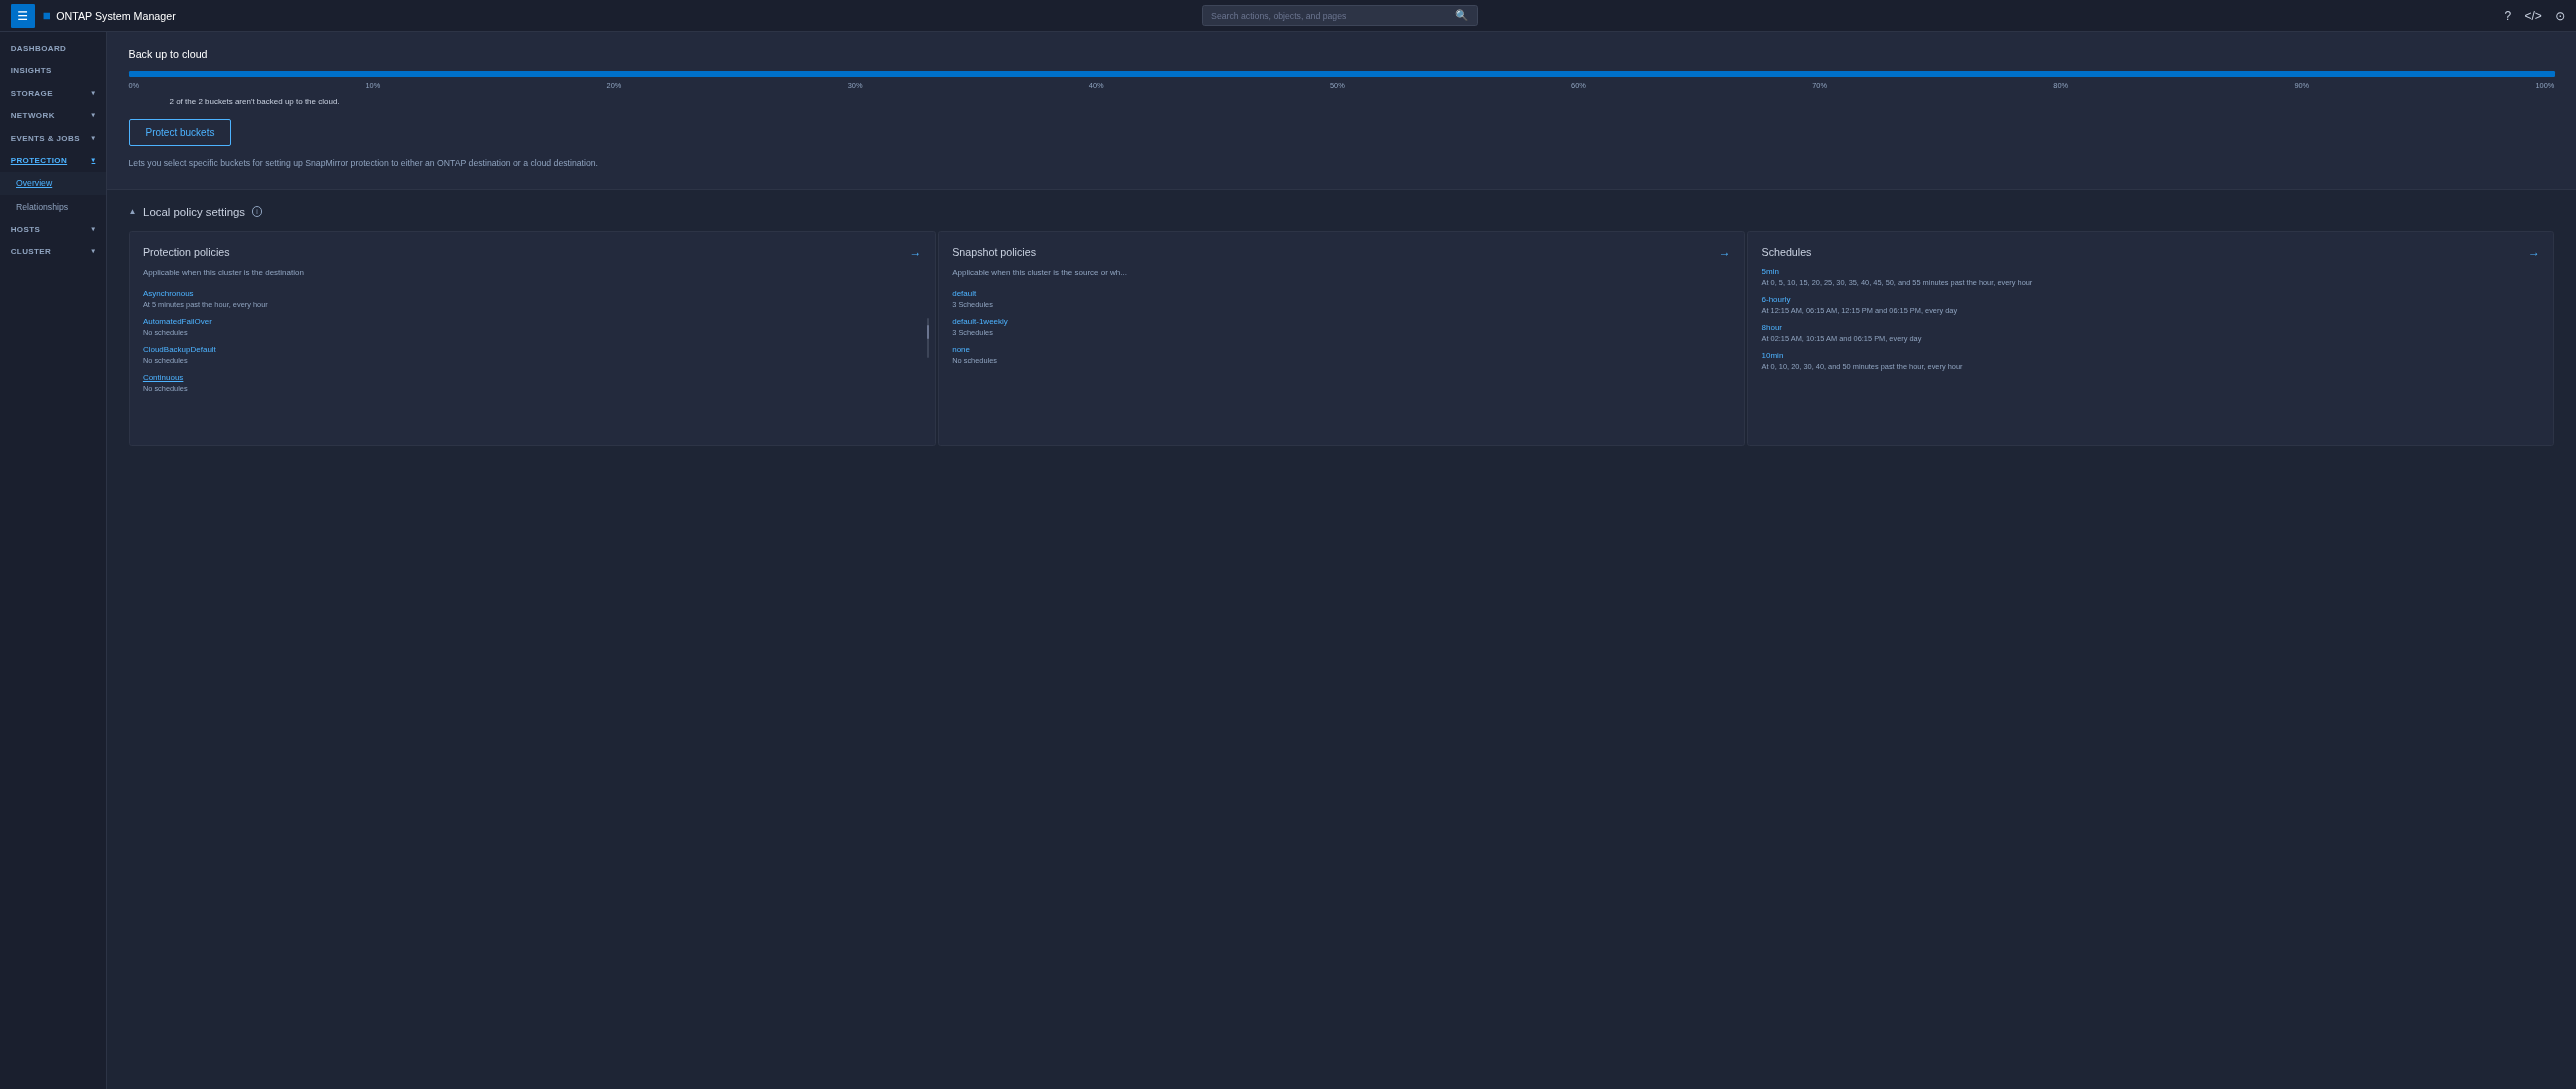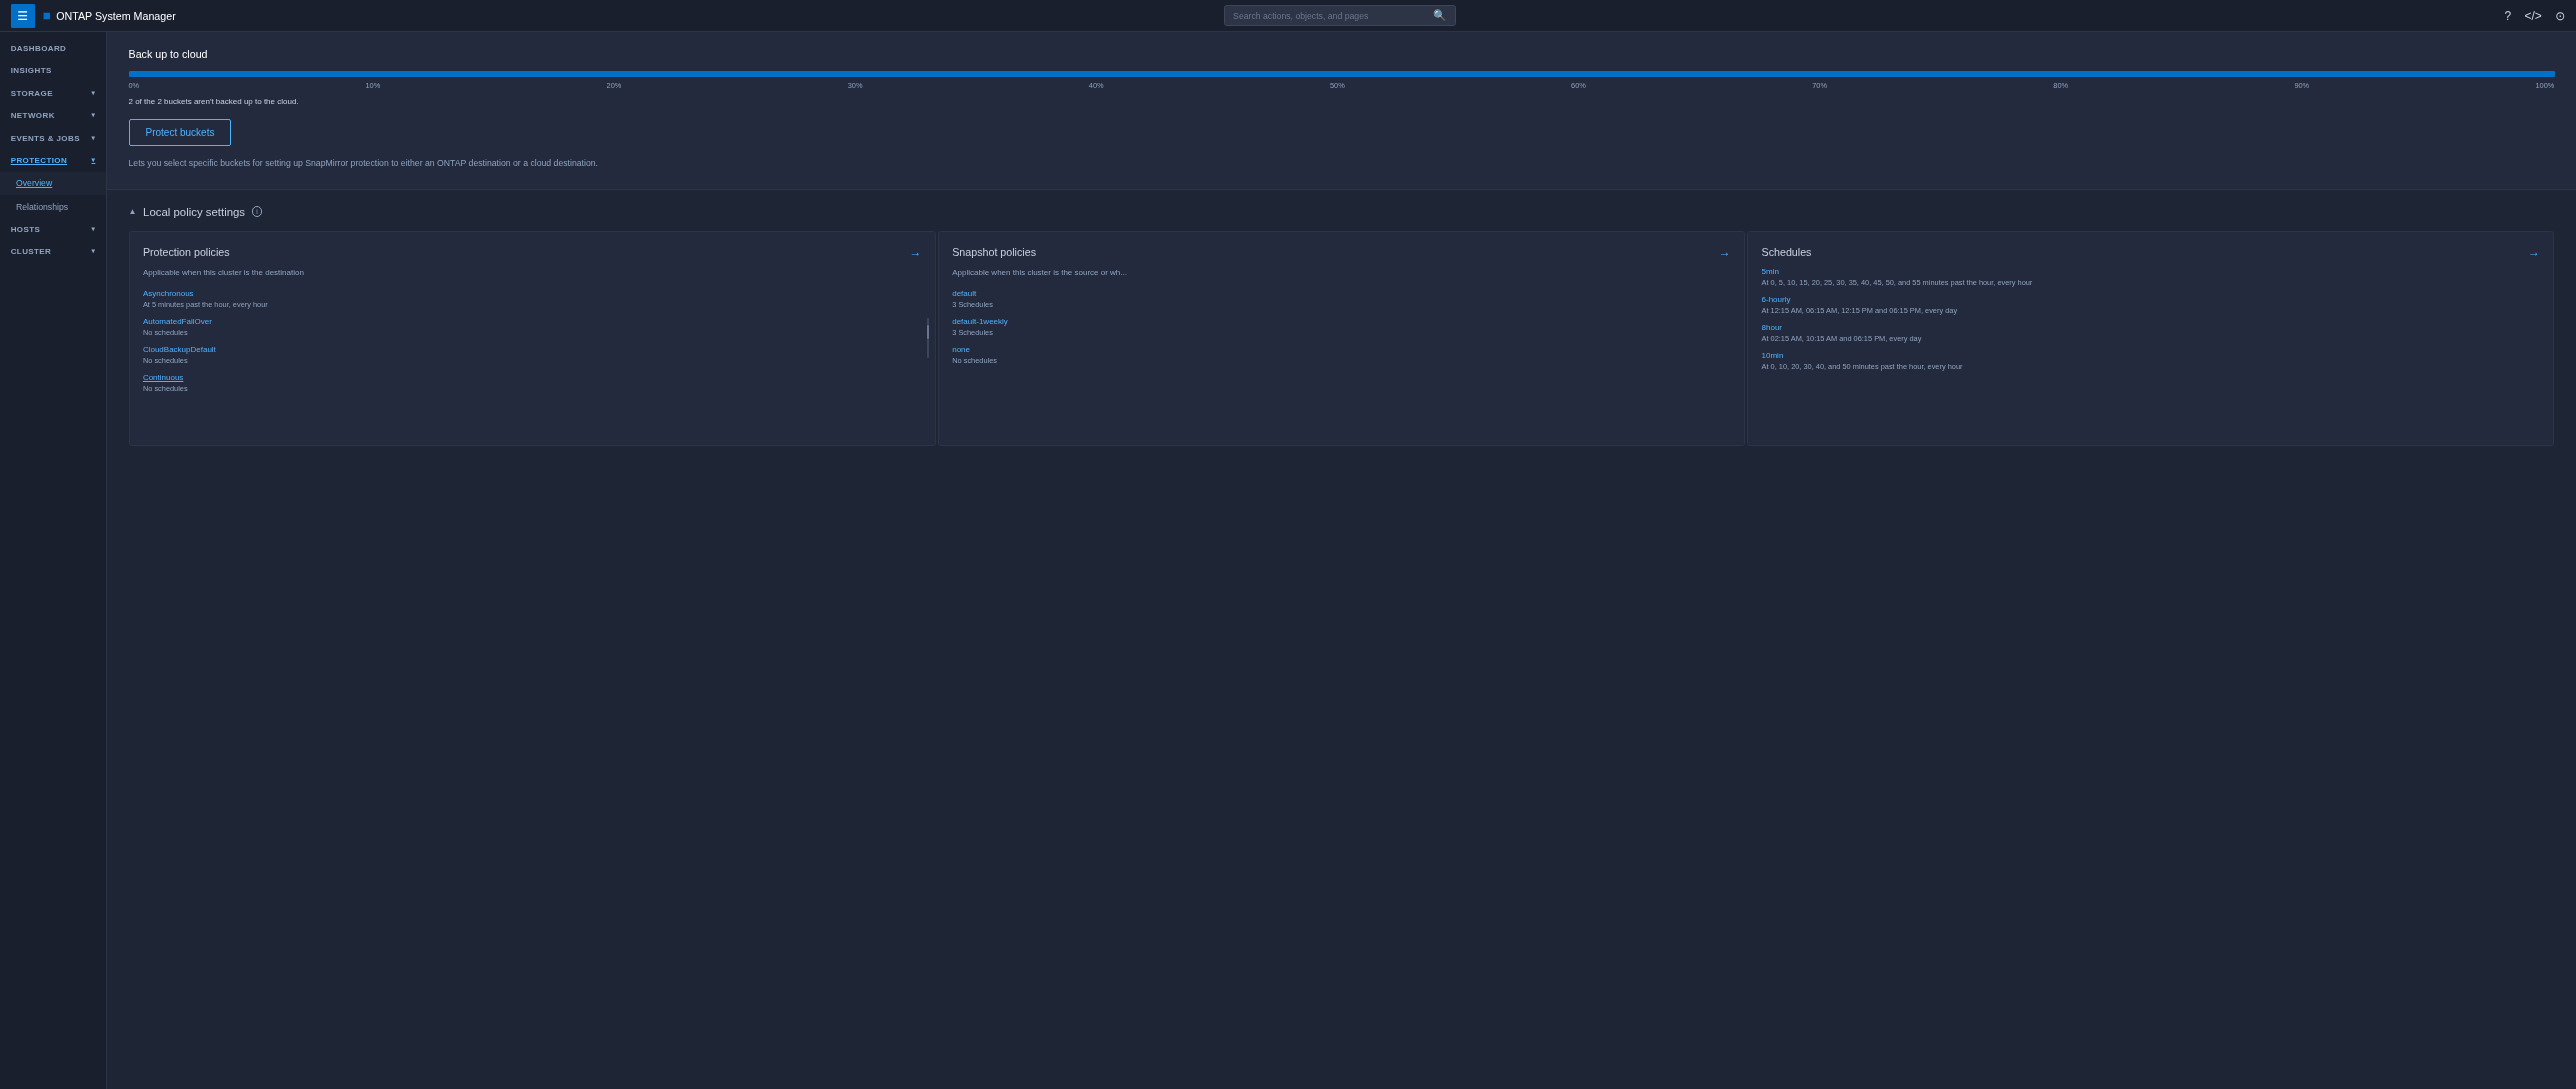--- a/index.html
+++ b/index.html
@@ -52,21 +52,21 @@
     }
     .topbar-search {
       margin-left: auto;
       display: flex;
       align-items: center;
       background: #2d3446;
       border: 0.7px solid #3d4558;
       border-radius: 2.7px;
       padding: 2.7px 8px;
       gap: 5.4px;
-      width: 232px;
+      width: 276px;
     }
     .topbar-search input {
       background: transparent;
       border: none;
       color: #c9d1e0;
       font-size: 8.7px;
       outline: none;
       width: 100%;
     }
     .topbar-search input::placeholder { color: #6b7590; }
@@ -161,21 +161,21 @@
       justify-content: space-between;
       font-size: 7.4px;
       color: #8fa3bf;
       margin-bottom: 6.7px;
     }
     .backup-info {
       font-size: 8px;
       color: #8fa3bf;
       margin-bottom: 13.4px;
     }
-    .backup-info span { color: #c9d1e0; }
+    .backup-info span { color: #c9d1e0; margin-left: 41px; }
     .protect-buckets-btn {
       background: transparent;
       border: 1.3px solid #4db3ff;
       color: #4db3ff;
       padding: 6.7px 16px;
       font-size: 10px;
       font-weight: 500;
       cursor: pointer;
       border-radius: 2px;
       margin-bottom: 10.7px;

